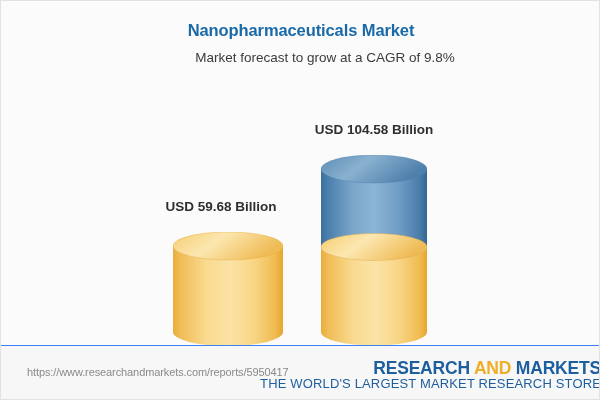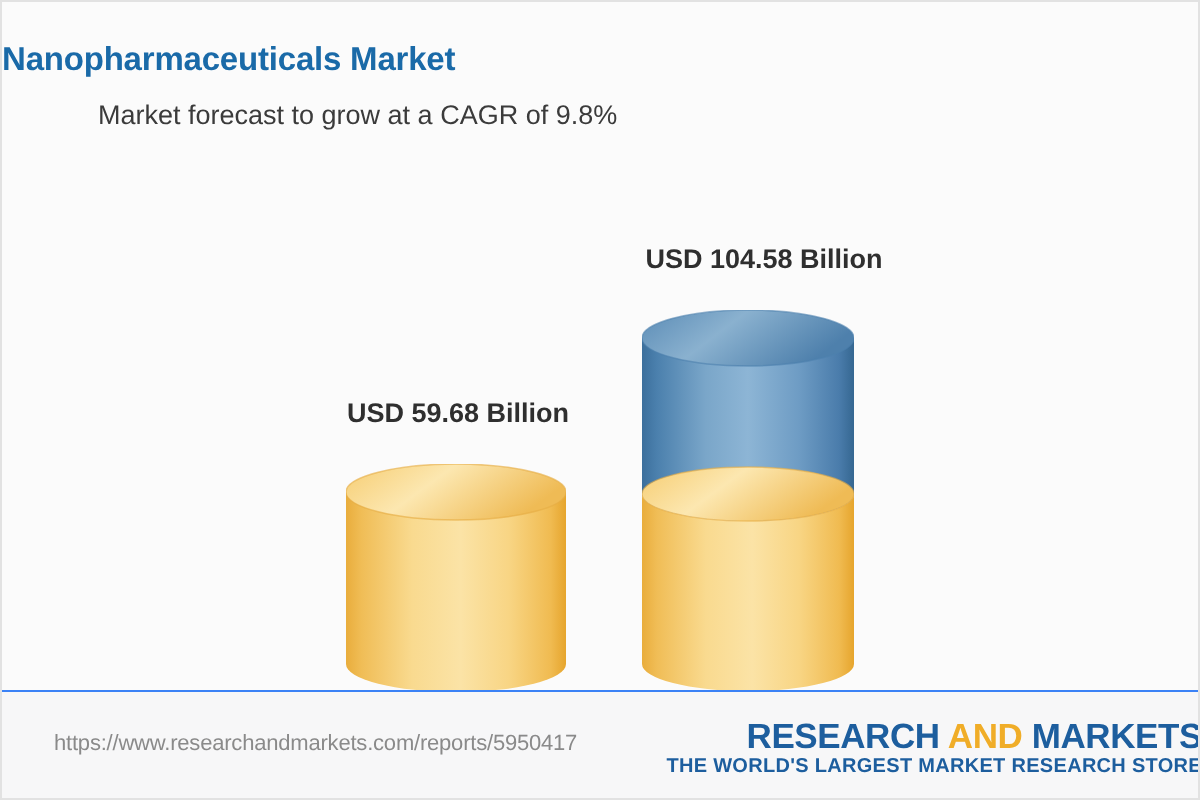--- a/index.html
+++ b/index.html
@@ -24,21 +24,21 @@
     border: 1px solid #e2e2e2;
     overflow: hidden;
   }
 
   
   #header {
     position: absolute;
     left: 0;
     top: 0;
     width: 600px;
-    text-align: left;
+    text-align: center;
   }
   #chart-title {
     margin: 0;
     padding-top: 19px;
     font-size: 16.5px;
     font-weight: bold;
     letter-spacing: -0.1px;
     color: #1a6aa8;
     line-height: 20px;
   }
@@ -57,21 +57,20 @@
     position: absolute;
     left: 0;
     top: 0;
     width: 600px;
     height: 345px;
   }
 
   .bar-group {
     position: absolute;
     bottom: 0;
-    padding-left: 16px;
   }
 
   
   .value-label {
     position: absolute;
     left: 50%;
     transform: translateX(-50%);
     white-space: nowrap;
     font-size: 13.5px;
     font-weight: bold;
@@ -127,22 +126,22 @@
     letter-spacing: -0.2px;
     line-height: 20px;
     color: #1d5e9e;
     white-space: nowrap;
   }
   #brand-name .brand-and {
     color: #f0ad28;
   }
   #brand-tagline {
     margin-top: 1px;
-    font-size: 10px;
-    font-weight: bold;
+    font-size: 13px;
+    font-weight: normal;
     letter-spacing: 0.15px;
     color: #1d5e9e;
     line-height: 10px;
     white-space: nowrap;
   }
 </style>
 </head>
 <body>
 
 <div id="card">

